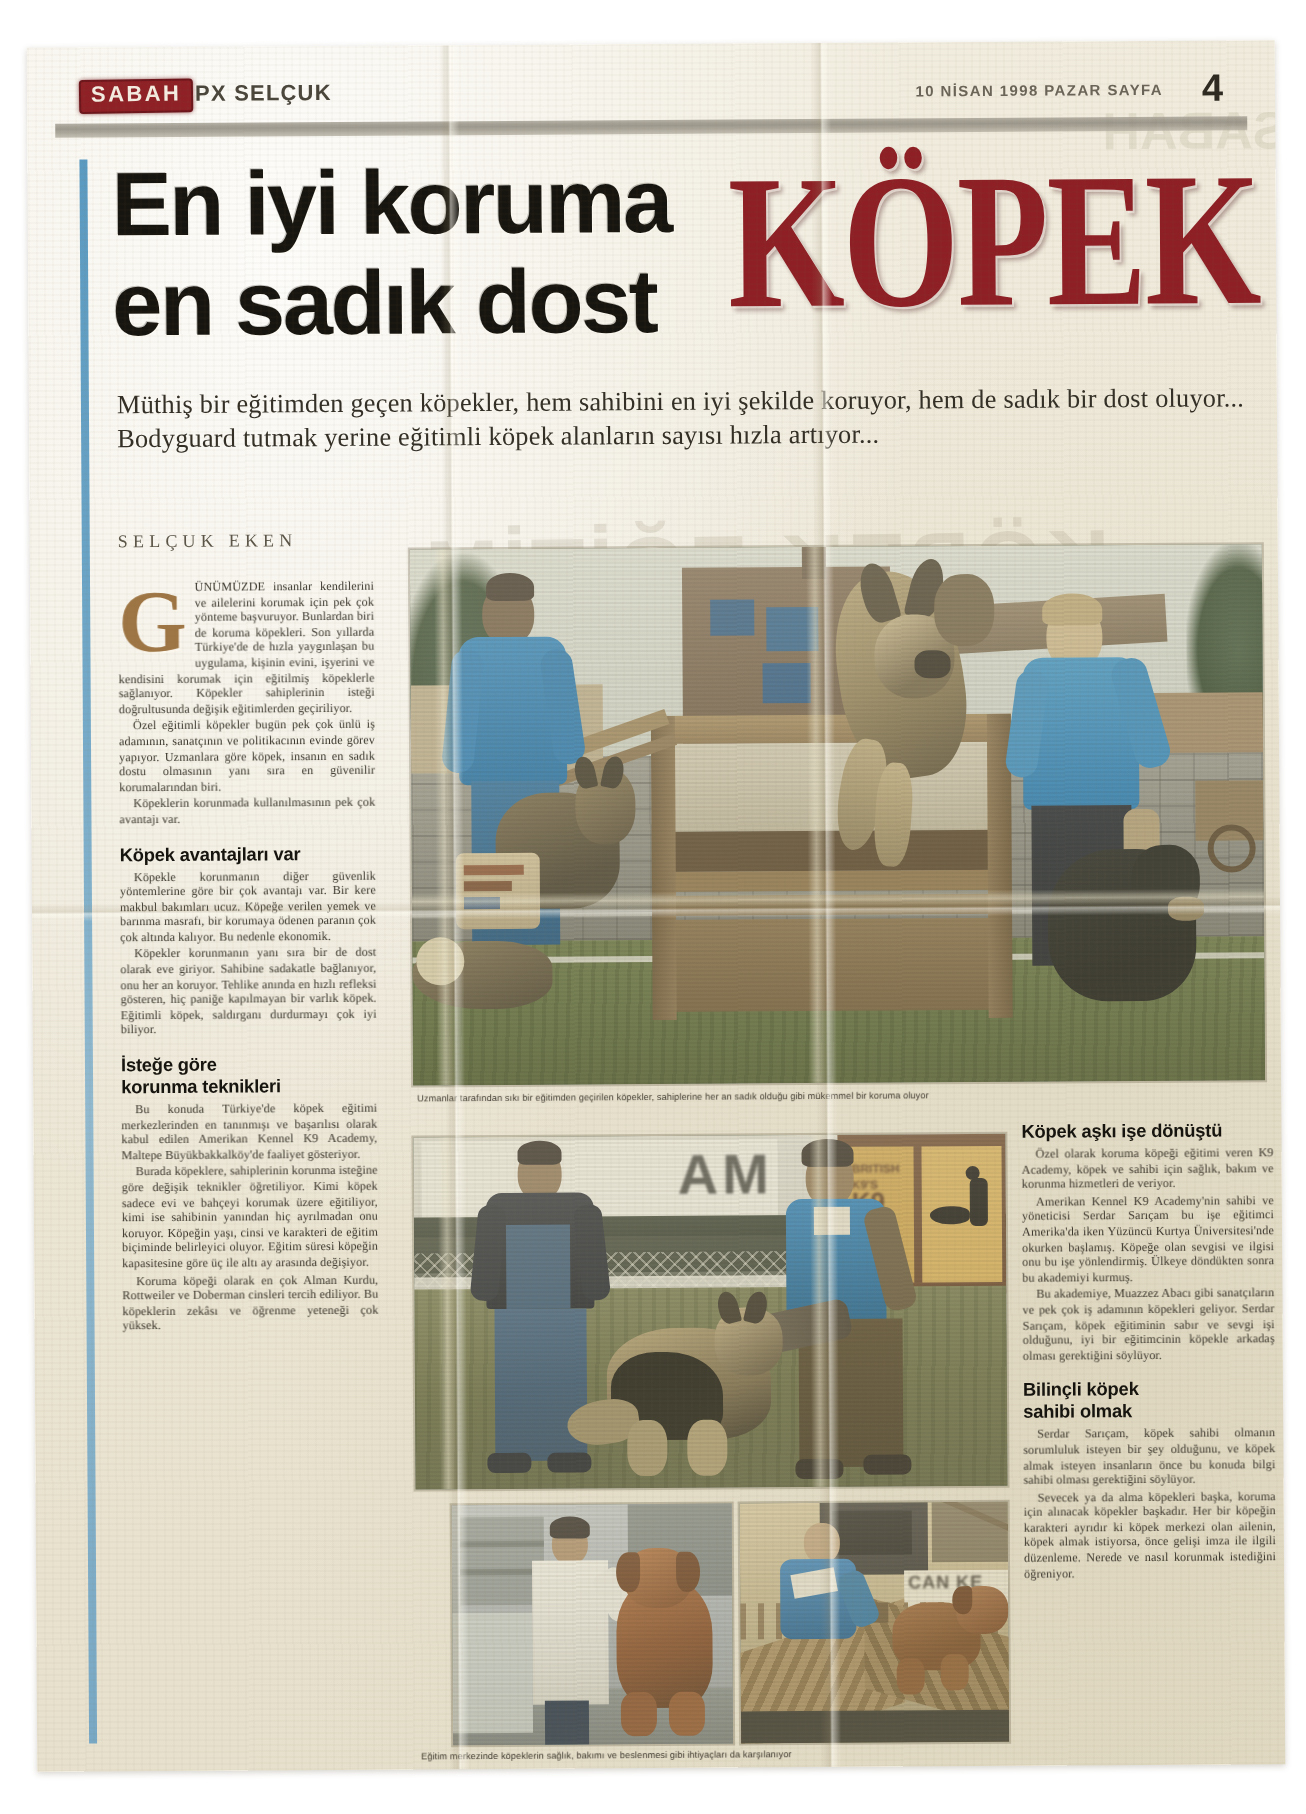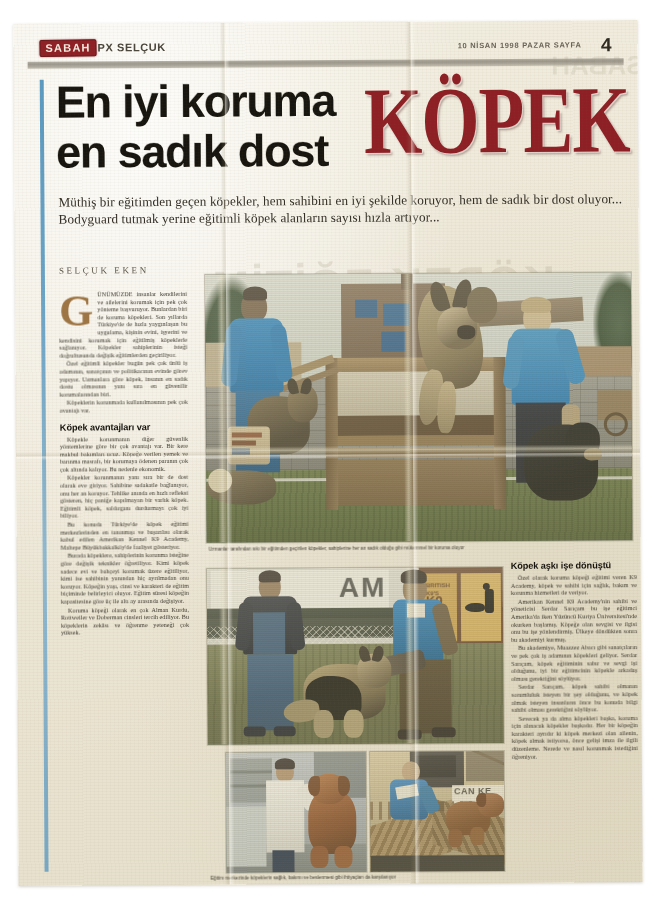--- a/index.html
+++ b/index.html
@@ -396,35 +396,43 @@
         <p>Özel eğitimli köpekler bugün pek çok ünlü iş adamının, sanatçının ve politikacının evinde görev yapıyor. Uzmanlara göre köpek, insanın en sadık dostu olmasının yanı sıra en güvenilir korumalarından biri.</p>
         <p>Köpeklerin korunmada kullanılmasının pek çok avantajı var.</p>
       </div>
 
       <div class="subhead-h">Köpek avantajları var</div>
       <div class="body-text">
         <p>Köpekle korunmanın diğer güvenlik yöntemlerine göre bir çok avantajı var. Bir kere makbul bakımları ucuz. Köpeğe verilen yemek ve barınma masrafı, bir korumaya ödenen paranın çok çok altında kalıyor. Bu nedenle ekonomik.</p>
         <p>Köpekler korunmanın yanı sıra bir de dost olarak eve giriyor. Sahibine sadakatle bağlanıyor, onu her an koruyor. Tehlike anında en hızlı refleksi gösteren, hiç paniğe kapılmayan bir varlık köpek. Eğitimli köpek, saldırganı durdurmayı çok iyi biliyor.</p>
       </div>
 
+      <div class="subhead-h">
+        <div>İsteğe göre</div>
+        <div>korunma teknikleri</div>
+      </div>
       <div class="body-text">
         <p>Bu konuda Türkiye'de köpek eğitimi merkezlerinden en tanınmışı ve başarılısı olarak kabul edilen Amerikan Kennel K9 Academy, Maltepe Büyükbakkalköy'de faaliyet gösteriyor.</p>
         <p>Burada köpeklere, sahiplerinin korunma isteğine göre değişik teknikler öğretiliyor. Kimi köpek sadece evi ve bahçeyi korumak üzere eğitiliyor, kimi ise sahibinin yanından hiç ayrılmadan onu koruyor. Köpeğin yaşı, cinsi ve karakteri de eğitim biçiminde belirleyici oluyor. Eğitim süresi köpeğin kapasitesine göre üç ile altı ay arasında değişiyor.</p>
         <p>Koruma köpeği olarak en çok Alman Kurdu, Rottweiler ve Doberman cinsleri tercih ediliyor. Bu köpeklerin zekâsı ve öğrenme yeteneği çok yüksek.</p>
       </div>
     </div>
 
     <div class="col" id="col-right">
       <div class="subhead-h" style="margin-top:0">Köpek aşkı işe dönüştü</div>
       <div class="body-text">
         <p>Özel olarak koruma köpeği eğitimi veren K9 Academy, köpek ve sahibi için sağlık, bakım ve korunma hizmetleri de veriyor.</p>
         <p>Amerikan Kennel K9 Academy'nin sahibi ve yöneticisi Serdar Sarıçam bu işe eğitimci Amerika'da iken Yüzüncü Kurtya Üniversitesi'nde okurken başlamış. Köpeğe olan sevgisi ve ilgisi onu bu işe yönlendirmiş. Ülkeye döndükten sonra bu akademiyi kurmuş.</p>
         <p>Bu akademiye, Muazzez Abacı gibi sanatçıların ve pek çok iş adamının köpekleri geliyor. Serdar Sarıçam, köpek eğitiminin sabır ve sevgi işi olduğunu, iyi bir eğitimcinin köpekle arkadaş olması gerektiğini söylüyor.</p>
       </div>
 
+      <div class="subhead-h">
+        <div>Bilinçli köpek</div>
+        <div>sahibi olmak</div>
+      </div>
       <div class="body-text">
         <p>Serdar Sarıçam, köpek sahibi olmanın sorumluluk isteyen bir şey olduğunu, ve köpek almak isteyen insanların önce bu konuda bilgi sahibi olması gerektiğini söylüyor.</p>
         <p>Sevecek ya da alma köpekleri başka, koruma için alınacak köpekler başkadır. Her bir köpeğin karakteri ayrıdır ki köpek merkezi olan ailenin, köpek almak istiyorsa, önce gelişi imza ile ilgili düzenleme. Nerede ve nasıl korunmak istediğini öğreniyor.</p>
       </div>
     </div>
 
     <div class="photo" id="photo-main">
 
       <div class="lay" style="left:0;top:0;width:100%;height:52%;background:linear-gradient(180deg,#d8dcd4 0%,#cdd2c8 60%,#c2c7ba 100%);"></div>
 

